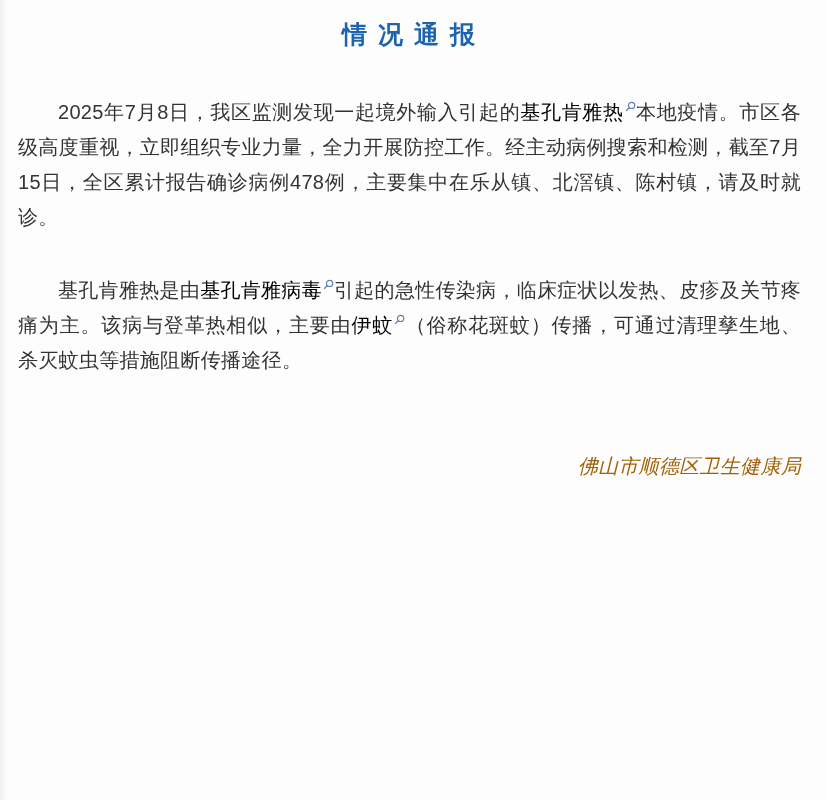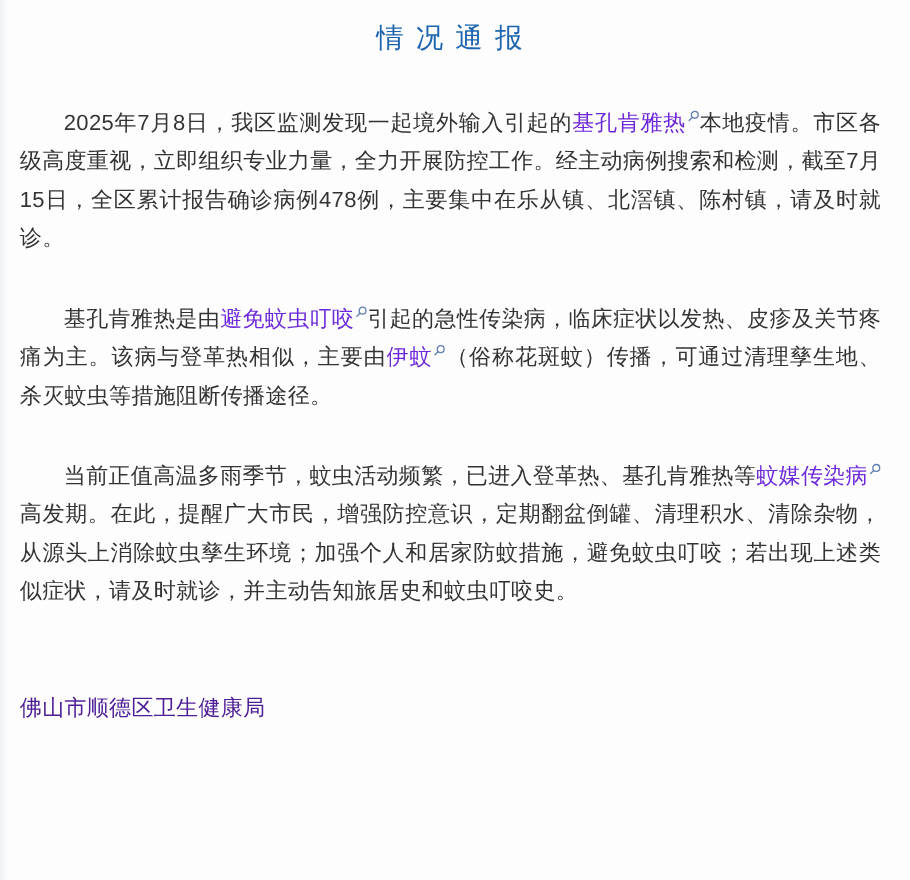--- a/index.html
+++ b/index.html
@@ -24,87 +24,85 @@
     position: relative;
     box-sizing: border-box;
     width: 827px;
     height: 800px;
     padding: 14px 26px 0 18px;
   }
   .notice-title {
     margin: 4px 0 44px 0;
     text-align: center;
     font-size: 25px;
-    font-weight: normal;
+    font-weight: bold;
     color: #1c64ae;
     letter-spacing: 2px;
   }
   .body-copy p {
     margin: 0 0 38px 0;
     font-size: 20px;
     line-height: 35px;
     color: #333333;
     letter-spacing: 0.3px;
     text-indent: 2em;
     text-align: justify;
   }
   .entity-link {
-    color: #6d28d9;
+    color: #000000;
     text-decoration: none;
     cursor: pointer;
     white-space: normal;
   }
   .entity-search-icon {
     display: inline-block;
     width: 11px;
     height: 11px;
     margin-left: 1px;
     transform: translateY(-7px);
   }
   .entity-search-icon svg {
     display: block;
     width: 11px;
     height: 11px;
   }
   .signature {
     margin-top: 70px;
+    text-align: right;
     font-size: 20px;
     line-height: 36px;
-    color: #4c1d95;
+    color: #a16207;
     letter-spacing: 0.3px;
+    font-style: italic;
   }
 </style>
 </head>
 <body>
 
 <div class="left-strip"></div>
 
 <div class="page">
 
   <h1 class="notice-title">情 况 通 报</h1>
 
   <div class="body-copy">
 
     <p><span>2025年7月8日，我区监测发现一起境外输入引起的</span><a class="entity-link"><span>基孔肯雅热</span><span class="entity-search-icon"><svg viewBox="0 0 12 12" fill="none" xmlns="http://www.w3.org/2000/svg">
               <circle cx="7.2" cy="4.8" r="3.4" stroke="#607fb2" stroke-width="1.3"></circle>
               <line x1="4.6" y1="7.4" x2="1.6" y2="10.4" stroke="#607fb2" stroke-width="1.3" stroke-linecap="round"></line>
             </svg></span></a><span>本地疫情。市区各级高度重视，立即组织专业力量，全力开展防控工作。经主动病例搜索和检测，截至7月15日，全区累计报告确诊病例478例，主要集中在乐从镇、北滘镇、陈村镇，请及时就诊。</span></p>
 
-    <p><span>基孔肯雅热是由</span><a class="entity-link"><span>避免蚊虫叮咬</span><span class="entity-search-icon"><svg viewBox="0 0 12 12" fill="none" xmlns="http://www.w3.org/2000/svg">
+    <p><span>基孔肯雅热是由</span><a class="entity-link"><span>基孔肯雅病毒</span><span class="entity-search-icon"><svg viewBox="0 0 12 12" fill="none" xmlns="http://www.w3.org/2000/svg">
               <circle cx="7.2" cy="4.8" r="3.4" stroke="#607fb2" stroke-width="1.3"></circle>
               <line x1="4.6" y1="7.4" x2="1.6" y2="10.4" stroke="#607fb2" stroke-width="1.3" stroke-linecap="round"></line>
             </svg></span></a><span>引起的急性传染病，临床症状以发热、皮疹及关节疼痛为主。该病与登革热相似，主要由</span><a class="entity-link"><span>伊蚊</span><span class="entity-search-icon"><svg viewBox="0 0 12 12" fill="none" xmlns="http://www.w3.org/2000/svg">
               <circle cx="7.2" cy="4.8" r="3.4" stroke="#607fb2" stroke-width="1.3"></circle>
               <line x1="4.6" y1="7.4" x2="1.6" y2="10.4" stroke="#607fb2" stroke-width="1.3" stroke-linecap="round"></line>
             </svg></span></a><span>（俗称花斑蚊）传播，可通过清理孳生地、杀灭蚊虫等措施阻断传播途径。</span></p>
 
-    <p><span>当前正值高温多雨季节，蚊虫活动频繁，已进入登革热、基孔肯雅热等</span><a class="entity-link"><span>蚊媒传染病</span><span class="entity-search-icon"><svg viewBox="0 0 12 12" fill="none" xmlns="http://www.w3.org/2000/svg">
-              <circle cx="7.2" cy="4.8" r="3.4" stroke="#607fb2" stroke-width="1.3"></circle>
-              <line x1="4.6" y1="7.4" x2="1.6" y2="10.4" stroke="#607fb2" stroke-width="1.3" stroke-linecap="round"></line>
-            </svg></span></a><span>高发期。在此，提醒广大市民，增强防控意识，定期翻盆倒罐、清理积水、清除杂物，从源头上消除蚊虫孳生环境；加强个人和居家防蚊措施，避免蚊虫叮咬；若出现上述类似症状，请及时就诊，并主动告知旅居史和蚊虫叮咬史。</span></p>
 
 
   </div>
 
   <div class="signature">
     <div>佛山市顺德区卫生健康局</div>
   </div>
 
 </div>
 

